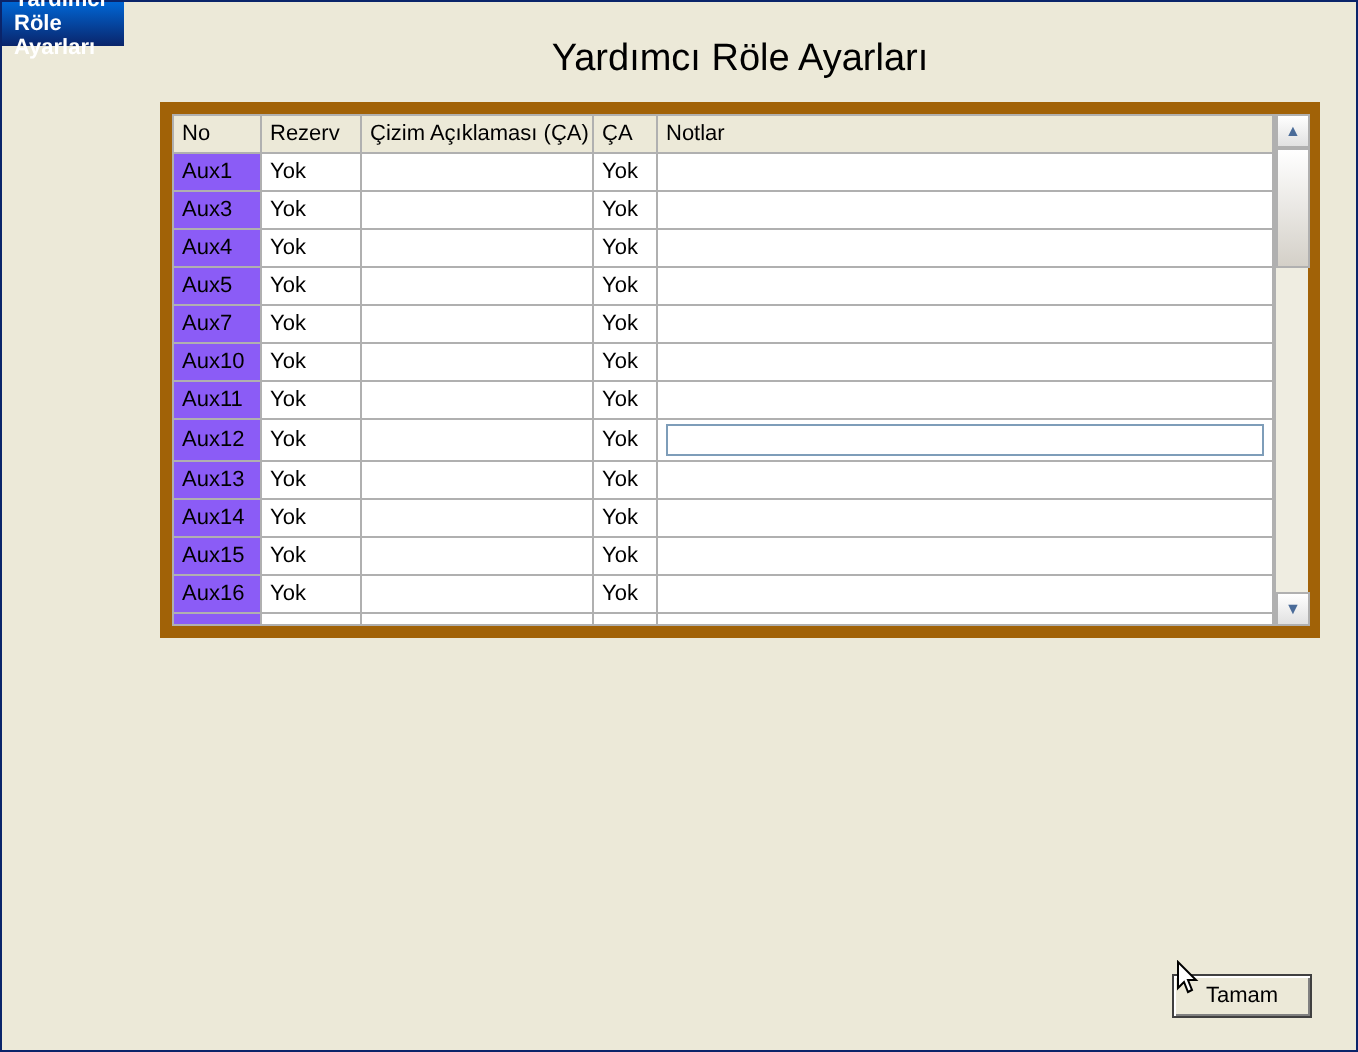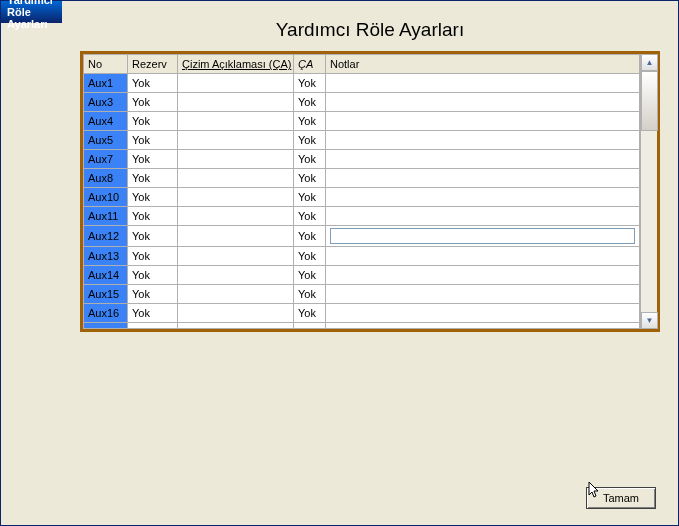--- a/index.html
+++ b/index.html
@@ -42,45 +42,45 @@
       text-align: center;
       font-size: 19px;
       font-weight: normal;
       margin: 4px 0 10px 0;
       color: #000;
     }
     .grid-wrap {
       margin: 0 auto;
       width: 580px;
       display: flex;
-      border: 3px solid #a16207;
+      border: 6px solid #a16207;
       background: #fff;
     }
     .grid {
       border-collapse: collapse;
       width: 100%;
       table-layout: fixed;
     }
     .grid th, .grid td {
       border: 1px solid #B0B0B0;
       padding: 2px 4px;
       height: 19px;
       text-align: left;
       font-weight: normal;
       overflow: hidden;
       white-space: nowrap;
     }
     .grid th {
       background: #ECE9D8;
       font-weight: normal;
     }
-    .col-no { width: 44px; background: #3b82f6; }
+    .col-no { width: 44px; background: #8b5cf6; }
     .col-rez { width: 50px; }
-    .col-ca-desc { width: 116px; text-decoration: underline; }
-    .col-ca { width: 32px; font-style: italic; }
+    .col-ca-desc { width: 116px; }
+    .col-ca { width: 32px; }
     .col-not { }
     .val-red { color: #C00000; }
     .cell-edit {
       background: #fff;
       position: relative;
     }
     .cell-edit input {
       width: 100%;
       height: 16px;
       border: 1px solid #7E9DB9;
@@ -189,27 +189,20 @@
               <td></td>
             </tr>
             <tr>
               <td class="col-no">Aux7</td>
               <td>Yok</td>
               <td></td>
               <td>Yok</td>
               <td></td>
             </tr>
             <tr>
-              <td class="col-no">Aux8</td>
-              <td>Yok</td>
-              <td></td>
-              <td>Yok</td>
-              <td></td>
-            </tr>
-            <tr>
               <td class="col-no">Aux10</td>
               <td>Yok</td>
               <td></td>
               <td>Yok</td>
               <td></td>
             </tr>
             <tr>
               <td class="col-no">Aux11</td>
               <td>Yok</td>
               <td></td>

